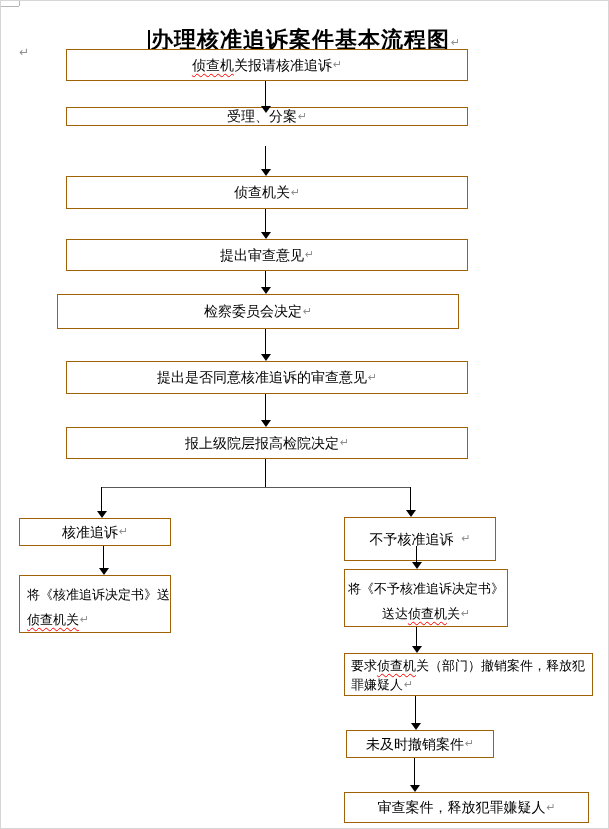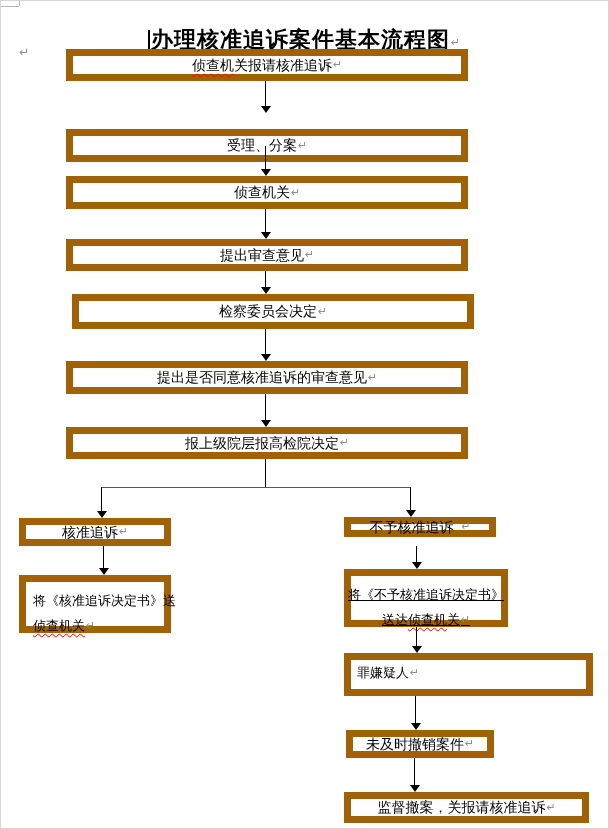--- a/index.html
+++ b/index.html
@@ -1,21 +1,21 @@
 <!DOCTYPE html>
 <html><head>
 <meta charset="utf-8">
 <style>
   html,body{margin:0;padding:0;}
   body{font-family:"Liberation Sans","DejaVu Sans",sans-serif;}
   .page{position:relative;width:609px;height:829px;background:#ffffff;border:1px solid #d6d6d6;box-sizing:border-box;overflow:hidden;color:#000;}
   .title{position:absolute;top:24px;left:0;width:100%;text-align:center;font-size:22px;font-weight:bold;letter-spacing:1px;white-space:nowrap;}
   .title .cursor{display:inline-block;width:2px;height:20px;background:#000;vertical-align:-3px;margin-right:1px;}
   .ret{color:#8f8f8f;font-size:11px;font-weight:normal;margin-left:1px;vertical-align:1px;}
-  .box{position:absolute;border:7px solid #a16207;background:#fff;box-sizing:border-box;display:flex;align-items:center;justify-content:center;font-size:14px;line-height:1.2;white-space:nowrap;}
+  .box{position:absolute;border:1px solid #a16207;background:#fff;box-sizing:border-box;display:flex;align-items:center;justify-content:center;font-size:14px;line-height:1.2;white-space:nowrap;}
   .box.two{flex-direction:column;font-size:13px;justify-content:flex-start;}
   .box .line{display:block;white-space:nowrap;}
   .box.left-align{align-items:flex-start;}
   .misspelled{text-decoration:underline wavy #ff0000;text-decoration-thickness:1px;text-underline-offset:3px;text-decoration-skip-ink:none;}
   .vline{position:absolute;width:1px;background:#000;}
   .hline{position:absolute;height:1px;background:#595959;}
   .arrow{position:absolute;width:0;height:0;border-left:5px solid transparent;border-right:5px solid transparent;border-top:7px solid #000;}
   .corner{position:absolute;background:#b5b5b5;}
   .stray-ret{position:absolute;left:18px;top:44px;color:#8f8f8f;font-size:12px;}
 </style>
@@ -30,36 +30,36 @@
   <div class="stray-ret">↵</div>
 
   <div class="title"><span class="cursor"></span><span>办理核准追诉案件基本流程图</span><span class="ret">↵</span></div>
 
   <div class="box" style="left:65px;top:48px;width:402px;height:32px;">
     <span class="misspelled">侦查机</span>
       <span>关报请核准追诉</span>
       <span class="ret">↵</span>
   </div>
 
-  <div class="box" style="left:65px;top:128px;width:402px;height:33px;">
+  <div class="box" style="left:65px;top:106px;width:402px;height:19px;">
     <span>受理、分案</span>
       <span class="ret">↵</span>
   </div>
 
   <div class="box" style="left:65px;top:175px;width:402px;height:33px;">
     <span>侦查机关</span>
       <span class="ret">↵</span>
   </div>
 
   <div class="box" style="left:65px;top:238px;width:402px;height:32px;">
     <span>提出审查意见</span>
       <span class="ret">↵</span>
   </div>
 
-  <div class="box" style="left:71px;top:293px;width:402px;height:35px;">
+  <div class="box" style="left:56px;top:293px;width:402px;height:35px;">
     <span>检察委员会决定</span>
       <span class="ret">↵</span>
   </div>
 
   <div class="box" style="left:65px;top:360px;width:402px;height:33px;">
     <span>提出是否同意核准追诉的审查意见</span>
       <span class="ret">↵</span>
   </div>
 
   <div class="box" style="left:65px;top:426px;width:402px;height:32px;align-items:center;">
@@ -98,49 +98,50 @@
   </div>
 
   <div class="vline" style="left:102px;top:545px;height:22px;"></div>
   <div class="arrow" style="left:98px;top:567px;"></div>
 
   <div class="box two left-align" style="left:18px;top:574px;width:152px;height:58px;padding:6px 0 0 7px;line-height:25px;">
     <span class="line">将《核准追诉决定书》送</span>
     <span class="line"><span class="misspelled">侦查机关</span><span class="ret">↵</span></span>
   </div>
 
-  <div class="box" style="left:343px;top:516px;width:152px;height:20px;gap:7px;">
+  <div class="box" style="left:343px;top:516px;width:152px;height:44px;gap:7px;">
     <span>不予核准追诉</span>
       <span class="ret">↵</span>
   </div>
 
   <div class="vline" style="left:415px;top:545px;height:16px;"></div>
   <div class="arrow" style="left:411px;top:561px;"></div>
 
-  <div class="box two" style="left:343px;top:568px;width:164px;height:58px;padding-top:7px;line-height:24px;text-decoration:underline;">
+  <div class="box two" style="left:343px;top:568px;width:164px;height:58px;padding-top:7px;line-height:24px;">
     <span class="line">将《不予核准追诉决定书》</span>
     <span class="line"><span>送达</span><span class="misspelled">侦查机</span><span>关</span><span class="ret">↵</span></span>
   </div>
 
   <div class="vline" style="left:415px;top:626px;height:19px;"></div>
   <div class="arrow" style="left:411px;top:645px;"></div>
 
   <div class="box two left-align" style="left:343px;top:652px;width:249px;height:43px;padding:3px 0 0 6px;line-height:18px;">
+    <span class="line"><span>要求</span><span class="misspelled">侦查机</span><span>关（部门）撤销案件，释放犯</span></span>
     <span class="line"><span>罪嫌疑人</span><span class="ret">↵</span></span>
   </div>
 
   <div class="vline" style="left:414px;top:695px;height:27px;"></div>
   <div class="arrow" style="left:410px;top:722px;"></div>
 
   <div class="box" style="left:345px;top:729px;width:148px;height:28px;">
     <span>未及时撤销案件</span>
       <span class="ret">↵</span>
   </div>
 
   <div class="vline" style="left:413px;top:757px;height:27px;"></div>
   <div class="arrow" style="left:409px;top:784px;"></div>
 
   <div class="box" style="left:343px;top:791px;width:245px;height:31px;">
-    <span>监督撤案，关报请核准追诉</span>
+    <span>审查案件，释放犯罪嫌疑人</span>
       <span class="ret">↵</span>
   </div>
 
 </div>
 
 </body></html>

